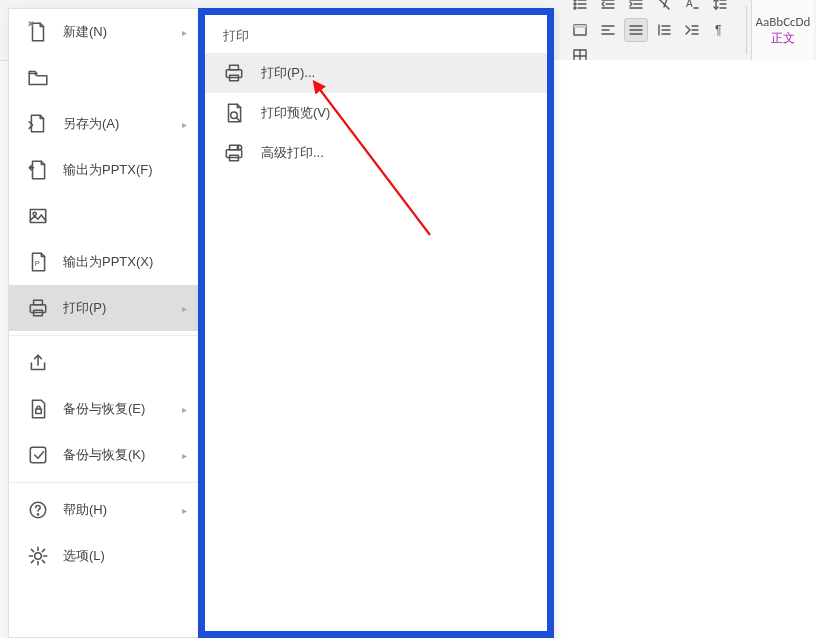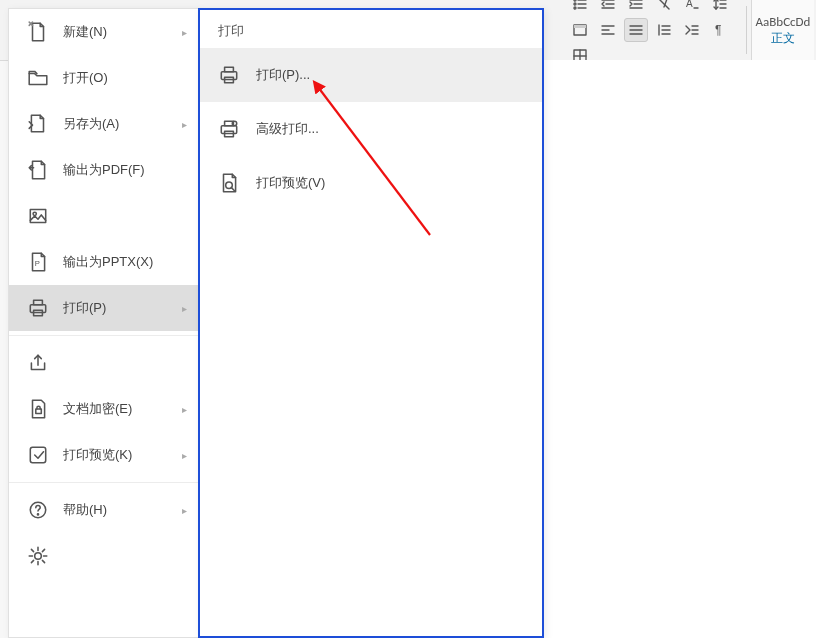--- a/index.html
+++ b/index.html
@@ -8,38 +8,38 @@
   
   .toolbar{position:absolute;left:0;top:0;right:0;height:60px;background:#f3f3f3;border-bottom:1px solid #d9d9d9;}
   .tb-right{position:absolute;right:2px;top:0;height:60px;display:flex;align-items:stretch;}
   .tb-icons{display:flex;flex-wrap:wrap;align-content:center;gap:2px 4px;padding:4px 6px;width:168px;}
   .tb-ico{width:22px;height:22px;border:1px solid transparent;border-radius:3px;display:flex;align-items:center;justify-content:center;color:#555;font-size:14px;}
   .tb-ico svg{width:16px;height:16px;}
   .tb-ico.sel{background:#e3e3e3;border-color:#c9c9c9;}
   .tb-sep{width:1px;background:#d0d0d0;margin:6px 4px;}
   .style-box{width:62px;border-left:1px solid #d9d9d9;display:flex;flex-direction:column;align-items:center;justify-content:center;background:#fafafa;}
   .style-sample{font-family:Calibri,Arial;font-size:13px;color:#555;}
-  .style-name{font-size:12px;color:#0369a1;margin-top:1px;}
+  .style-name{font-size:12px;color:#a21caf;margin-top:1px;}
 
   
   .doc-area{position:absolute;left:540px;right:0;top:60px;bottom:0;background:#fff;border-left:1px solid #dcdcdc;}
 
   
   .menu1{position:absolute;left:8px;top:8px;width:190px;bottom:0;background:#fff;border:1px solid #e0e0e0;box-shadow:2px 2px 8px rgba(0,0,0,.08);}
   .menu1 .item{height:46px;display:flex;align-items:center;padding:0 12px 0 18px;color:#444;position:relative;cursor:default;}
   .menu1 .item.selected{background:#dedede;}
   .menu1 .item .ico{width:22px;height:22px;margin-right:14px;display:flex;align-items:center;justify-content:center;color:#555;}
   .menu1 .item .lbl{flex:1;}
   .menu1 .item .arr{color:#aaa;font-size:10px;margin-left:4px;}
   .menu1 .divider{height:1px;background:#ececec;margin:4px 0;}
 
   
-  .menu2{position:absolute;left:198px;top:8px;width:342px;bottom:0;background:#fff;border:2px solid #1d4ed8;box-shadow:2px 2px 8px rgba(0,0,0,.08);}
+  .menu2{position:absolute;left:198px;top:8px;width:342px;bottom:0;background:#fff;border:7px solid #1d4ed8;box-shadow:2px 2px 8px rgba(0,0,0,.08);}
   .menu2 .hdr{padding:12px 18px 8px;color:#555;font-size:13px;}
-  .menu2 .row{height:54px;display:flex;align-items:center;padding:0 18px;color:#444;cursor:default;}
+  .menu2 .row{height:40px;display:flex;align-items:center;padding:0 18px;color:#444;cursor:default;}
   .menu2 .row.hover{background:#eeeeee;}
   .menu2 .row .ico{width:22px;height:22px;margin-right:16px;display:flex;align-items:center;justify-content:center;color:#555;}
   .menu2 .row .lbl{flex:1;}
 
   
   .arrow-svg{position:absolute;left:300px;top:75px;pointer-events:none;}
 
   svg{display:block;}
   .stroke{stroke:#555;stroke-width:1.4;fill:none;stroke-linecap:round;stroke-linejoin:round;}
 </style>
@@ -199,21 +199,20 @@
     </div>
     <div class="item">
       <span class="ico">
           <svg viewBox="0 0 20 20">
             <g class="stroke">
               <path d="M2 6h5l2 2h9v8H2z"></path>
               <path d="M2 6V4h5l2 2"></path>
             </g>
           </svg>
         </span>
-      <span class="lbl">打开(O)</span>
     </div>
     <div class="item">
       <span class="ico">
           <svg viewBox="0 0 20 20">
             <g class="stroke">
               <path d="M4 2h8l3 3v12H4z"></path>
               <path d="M12 2v3h3"></path>
               <path d="M2 8l3 3-3 3"></path>
             </g>
           </svg>
@@ -224,21 +223,21 @@
     <div class="item">
       <span class="ico">
           <svg viewBox="0 0 20 20">
             <g class="stroke">
               <path d="M5 2h8l3 3v13H5z"></path>
               <path d="M13 2v3h3"></path>
               <path d="M2 8h4M4 6l-2 2 2 2"></path>
             </g>
           </svg>
         </span>
-      <span class="lbl">输出为PDF(F)</span>
+      <span class="lbl">输出为PPTX(F)</span>
     </div>
     <div class="item">
       <span class="ico">
           <svg viewBox="0 0 20 20">
             <g class="stroke">
               <rect x="3" y="4" width="14" height="12"></rect>
               <circle cx="7" cy="8" r="1.5"></circle>
               <path d="M3 14l4-4 3 3 3-4 4 5"></path>
             </g>
           </svg>
@@ -284,33 +283,33 @@
     <div class="item">
       <span class="ico">
           <svg viewBox="0 0 20 20">
             <g class="stroke">
               <path d="M5 2h8l3 3v13H5z"></path>
               <rect x="8" y="10" width="5" height="4"></rect>
               <path d="M9 10v-1a1.5 1.5 0 013 0v1"></path>
             </g>
           </svg>
         </span>
-      <span class="lbl">文档加密(E)</span>
+      <span class="lbl">备份与恢复(E)</span>
       <span class="arr">▸</span>
     </div>
     <div class="item">
       <span class="ico">
           <svg viewBox="0 0 20 20">
             <g class="stroke">
               <rect x="3" y="3" width="14" height="14" rx="2"></rect>
               <path d="M7 10l3 3 5-6"></path>
             </g>
           </svg>
         </span>
-      <span class="lbl">打印预览(K)</span>
+      <span class="lbl">备份与恢复(K)</span>
       <span class="arr">▸</span>
     </div>
     <div class="divider"></div>
     <div class="item">
       <span class="ico">
           <svg viewBox="0 0 20 20">
             <g class="stroke">
               <circle cx="10" cy="10" r="7"></circle>
               <path d="M8 8a2 2 0 114 0c0 1-2 1.5-2 3"></path>
               <circle cx="10" cy="14" r="0.5" fill="#555"></circle>
@@ -322,62 +321,63 @@
     </div>
     <div class="item">
       <span class="ico">
           <svg viewBox="0 0 20 20">
             <g class="stroke">
               <circle cx="10" cy="10" r="3"></circle>
               <path d="M10 2v3M10 15v3M2 10h3M15 10h3M4 4l2 2M14 14l2 2M16 4l-2 2M6 14l-2 2"></path>
             </g>
           </svg>
         </span>
+      <span class="lbl">选项(L)</span>
     </div>
   </div>
 
   <div class="menu2">
     <div class="hdr">打印</div>
     <div class="row hover">
       <span class="ico">
           <svg viewBox="0 0 20 20">
             <g class="stroke">
               <rect x="3" y="7" width="14" height="7" rx="1"></rect>
               <rect x="6" y="3" width="8" height="4"></rect>
               <rect x="6" y="12" width="8" height="5"></rect>
             </g>
           </svg>
         </span>
       <span class="lbl">打印(P)...</span>
+    </div>
+    <div class="row">
+      <span class="ico">
+          <svg viewBox="0 0 20 20">
+            <g class="stroke">
+              <path d="M5 2h8l3 3v13H5z"></path>
+              <path d="M13 2v3h3"></path>
+              <circle cx="10" cy="12" r="3"></circle>
+              <line x1="12" y1="14" x2="15" y2="17"></line>
+            </g>
+          </svg>
+        </span>
+      <span class="lbl">打印预览(V)</span>
     </div>
     <div class="row">
       <span class="ico">
           <svg viewBox="0 0 20 20">
             <g class="stroke">
               <rect x="3" y="7" width="14" height="7" rx="1"></rect>
               <rect x="6" y="3" width="8" height="4"></rect>
               <rect x="6" y="12" width="8" height="5"></rect>
               <circle cx="15" cy="5" r="2"></circle>
             </g>
           </svg>
         </span>
       <span class="lbl">高级打印...</span>
-    </div>
-    <div class="row">
-      <span class="ico">
-          <svg viewBox="0 0 20 20">
-            <g class="stroke">
-              <path d="M5 2h8l3 3v13H5z"></path>
-              <path d="M13 2v3h3"></path>
-              <circle cx="10" cy="12" r="3"></circle>
-              <line x1="12" y1="14" x2="15" y2="17"></line>
-            </g>
-          </svg>
-        </span>
-      <span class="lbl">打印预览(V)</span>
     </div>
   </div>
 
   <svg class="arrow-svg" width="160" height="170">
     <defs>
       <marker id="ah" markerWidth="10" markerHeight="10" refX="2" refY="3" orient="auto">
         <path d="M0,0 L6,3 L0,6 z" fill="#e11"></path>
       </marker>
     </defs>
     <line x1="130" y1="160" x2="18" y2="12" stroke="#e11" stroke-width="2.2" marker-end="url(#ah)"></line>

